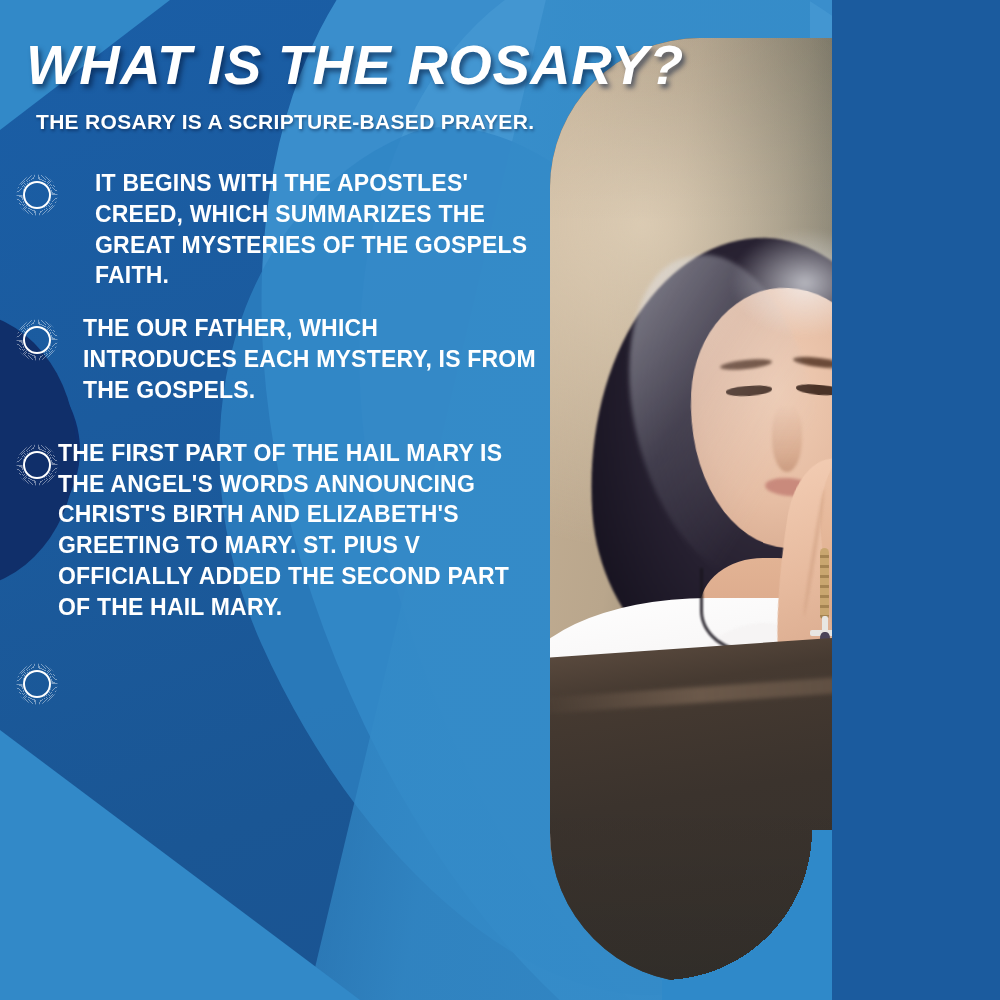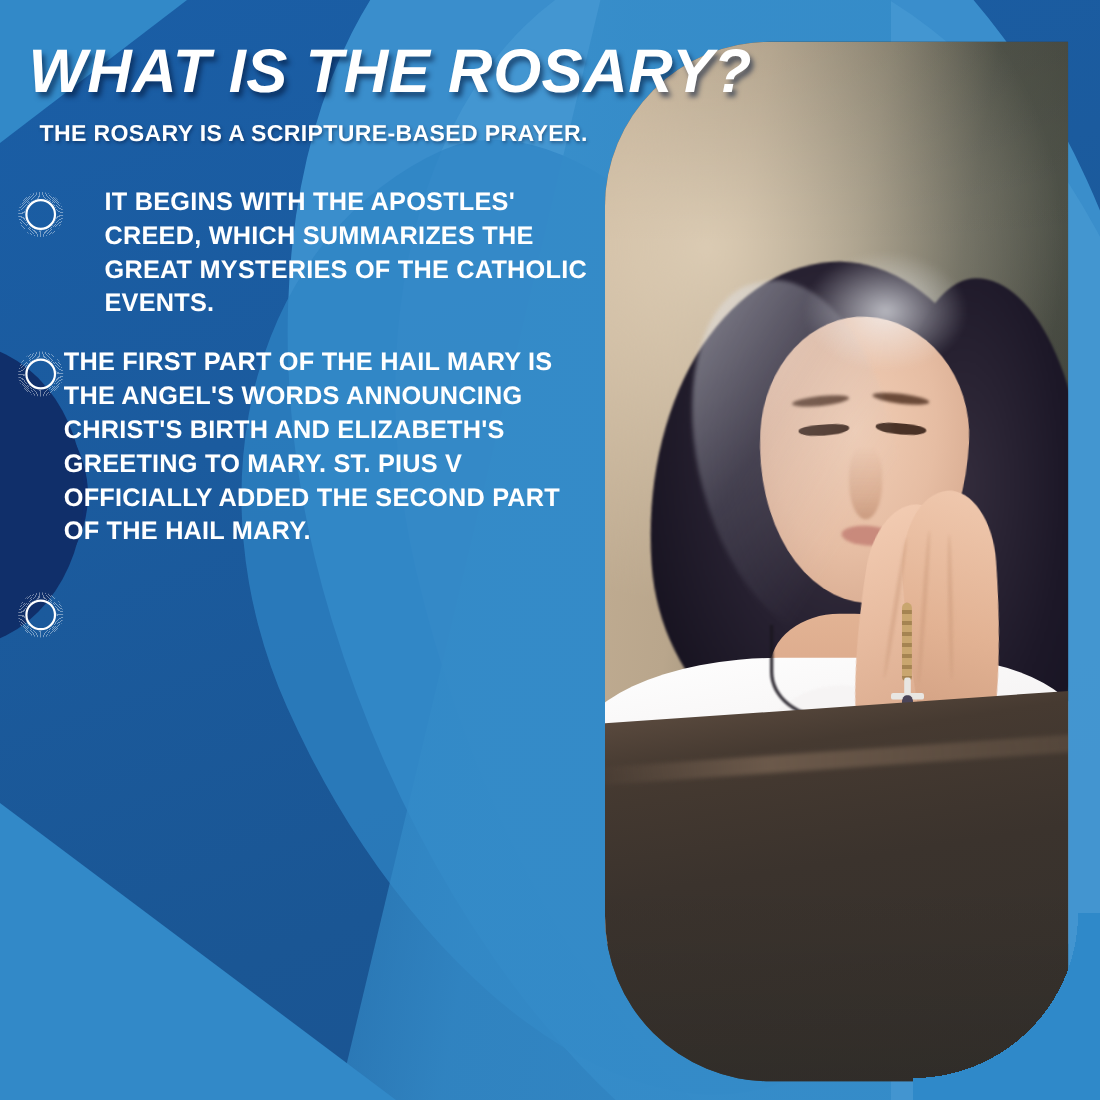--- a/index.html
+++ b/index.html
@@ -5,21 +5,21 @@
   * { margin:0; padding:0; box-sizing:border-box; }
   html,body { width:1000px; height:1000px; }
   body {
     font-family:"Liberation Sans", sans-serif;
     background:#1b5b9e;
     overflow:hidden;
   }
 
   #poster {
     position:relative;
-    width:1000px; height:1000px;
+    width:832px; height:1000px;
     overflow:hidden;
     background:#ef4444;
   }
 
   
   .bg-layer { position:absolute; inset:0; }
 
   .bg-base {
     background:linear-gradient(160deg,#1a5ea6 0%,#1b5b9e 35%,#1a5694 70%,#1a5291 100%);
   }
@@ -383,23 +383,30 @@
   <div class="title">WHAT IS THE ROSARY?</div>
   <div class="subtitle">THE ROSARY IS A SCRIPTURE-BASED PRAYER.</div>
 
   <div class="bullets">
 
     <div class="bullet" style="margin-bottom:22px;">
       <div class="bullet-marker">
         <div class="halo"></div>
         <div class="ring"></div>
       </div>
-      <div class="bullet-text" style="margin-left:37px; width:452px;">IT BEGINS WITH THE APOSTLES' CREED, WHICH SUMMARIZES THE GREAT MYSTERIES OF THE CATHOLIC EVENTS.</div>
+      <div class="bullet-text" style="margin-left:37px; width:452px;">IT BEGINS WITH THE APOSTLES' CREED, WHICH SUMMARIZES THE GREAT MYSTERIES OF THE GOSPELS FAITH.</div>
     </div>
 
+    <div class="bullet" style="margin-bottom:32px;">
+      <div class="bullet-marker">
+        <div class="halo"></div>
+        <div class="ring"></div>
+      </div>
+      <div class="bullet-text" style="margin-left:25px; width:455px;">THE OUR FATHER, WHICH INTRODUCES EACH MYSTERY, IS FROM THE GOSPELS.</div>
+    </div>
 
     <div class="bullet" style="margin-bottom:34px;">
       <div class="bullet-marker">
         <div class="halo"></div>
         <div class="ring"></div>
       </div>
       <div class="bullet-text" style="width:465px;">THE FIRST PART OF THE HAIL MARY IS THE ANGEL'S WORDS ANNOUNCING CHRIST'S BIRTH AND ELIZABETH'S GREETING TO MARY. ST. PIUS V OFFICIALLY ADDED THE SECOND PART OF THE HAIL MARY.</div>
     </div>
 
     <div class="bullet">

